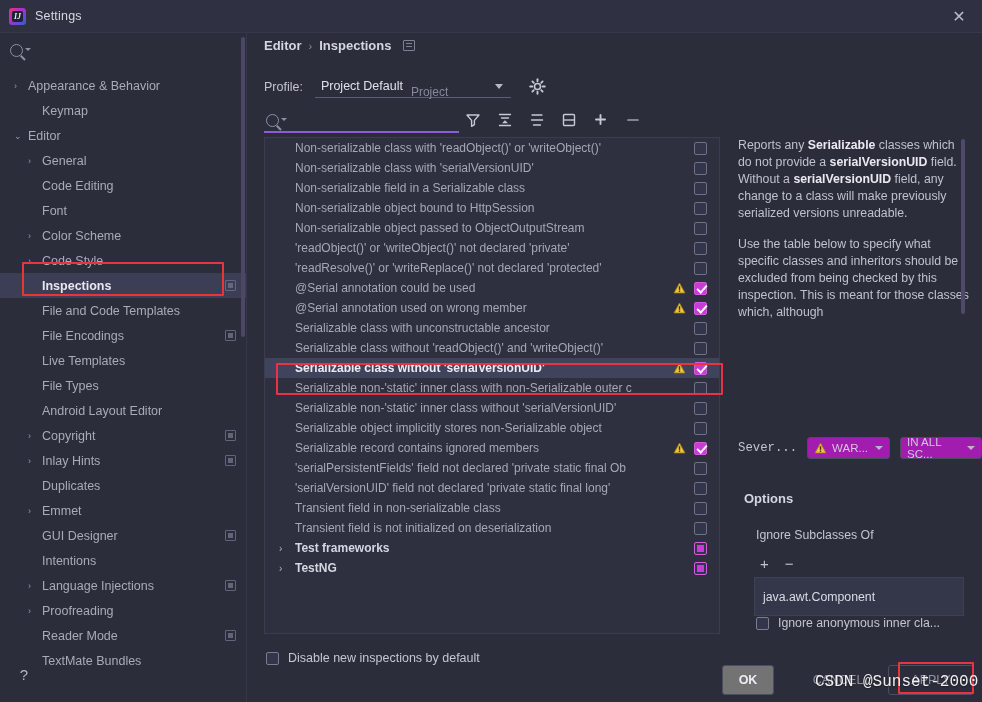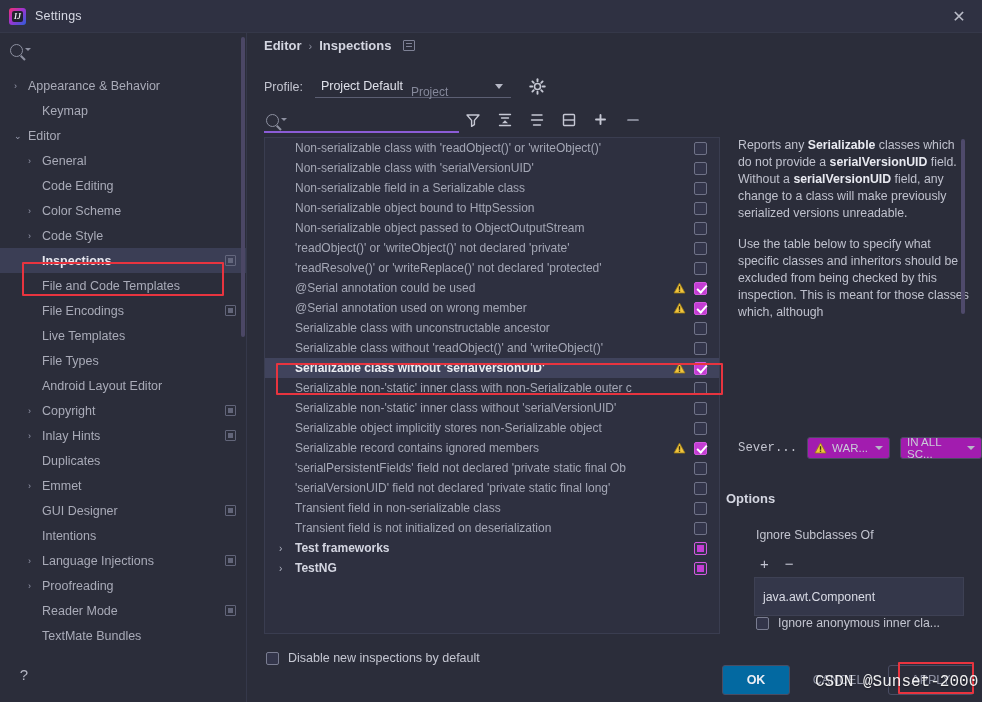--- a/index.html
+++ b/index.html
@@ -259,21 +259,21 @@
     background: #a21caf; display: flex; align-items: center;
     padding: 0 6px; gap: 5px; font-size: 11.5px; color: #c9cbd7;
     cursor: pointer;
   }
   .sev-combo .dd2 {
     border-left: 4px solid transparent; border-right: 4px solid transparent;
     border-top: 4.5px solid #b6b8c5; margin-left: 2px;
   }
 
   .options-title {
-    position: absolute; left: 478px; top: 458px;
+    position: absolute; left: 496px; top: 458px;
     font-size: 13px; color: #d4d6e1; font-weight: bold;
   }
   .opt-sub {
     position: absolute; left: 508px; top: 495px;
     font-size: 12.3px; color: #c3c5d0;
   }
   .opt-addrem {
     position: absolute; left: 512px; top: 523px;
     display: flex; align-items: center; gap: 16px;
   }
@@ -294,22 +294,22 @@
     cursor: pointer;
   }
 
   
   .btn {
     position: absolute; height: 30px;
     display: flex; align-items: center; justify-content: center;
     font-size: 12.5px; border-radius: 3px; cursor: pointer;
   }
   .btn-ok {
-    left: 722px; top: 665px; width: 68px;
-    background: #0369a1; color: #eceef4; border: 1px solid #4a4d63;
+    left: 722px; top: 665px; width: 52px;
+    background: #737373; color: #eceef4; border: 1px solid #4a4d63;
     font-weight: bold;
   }
   .btn-cancel {
     left: 800px; top: 665px; width: 76px;
     background: transparent; color: #8e91a2; border: 1px solid transparent;
   }
   .btn-apply {
     left: 888px; top: 665px; width: 86px;
     background: transparent; color: #8e91a2; border: 1px solid #4a4d63;
   }
@@ -359,20 +359,24 @@
           <span class="arrow">⌄</span>
           <span class="lbl">Editor</span>
         </div>
         <div class="side-item depth2">
           <span class="arrow">›</span>
           <span class="lbl">General</span>
         </div>
         <div class="side-item depth2">
           <span class="arrow none">›</span>
           <span class="lbl">Code Editing</span>
+        </div>
+        <div class="side-item depth2">
+          <span class="arrow none">›</span>
+          <span class="lbl">Font</span>
         </div>
         <div class="side-item depth2">
           <span class="arrow">›</span>
           <span class="lbl">Color Scheme</span>
         </div>
         <div class="side-item depth2">
           <span class="arrow">›</span>
           <span class="lbl">Code Style</span>
         </div>
         <div class="side-item depth2 sel">

